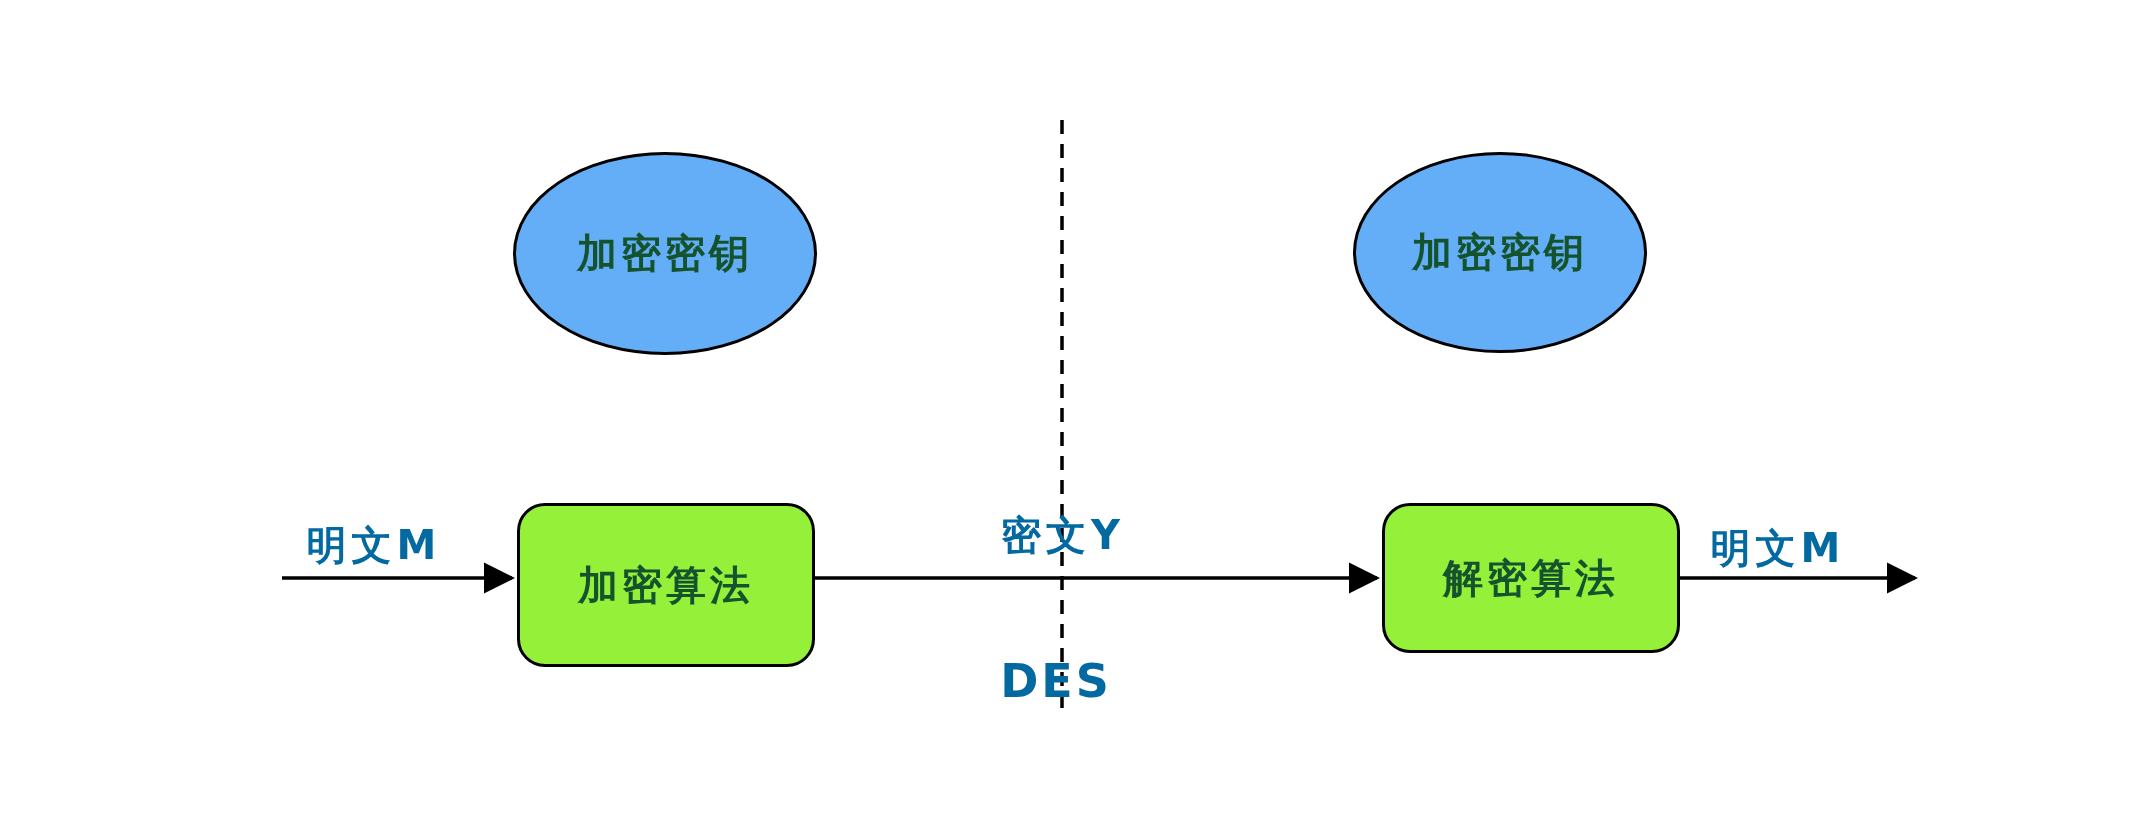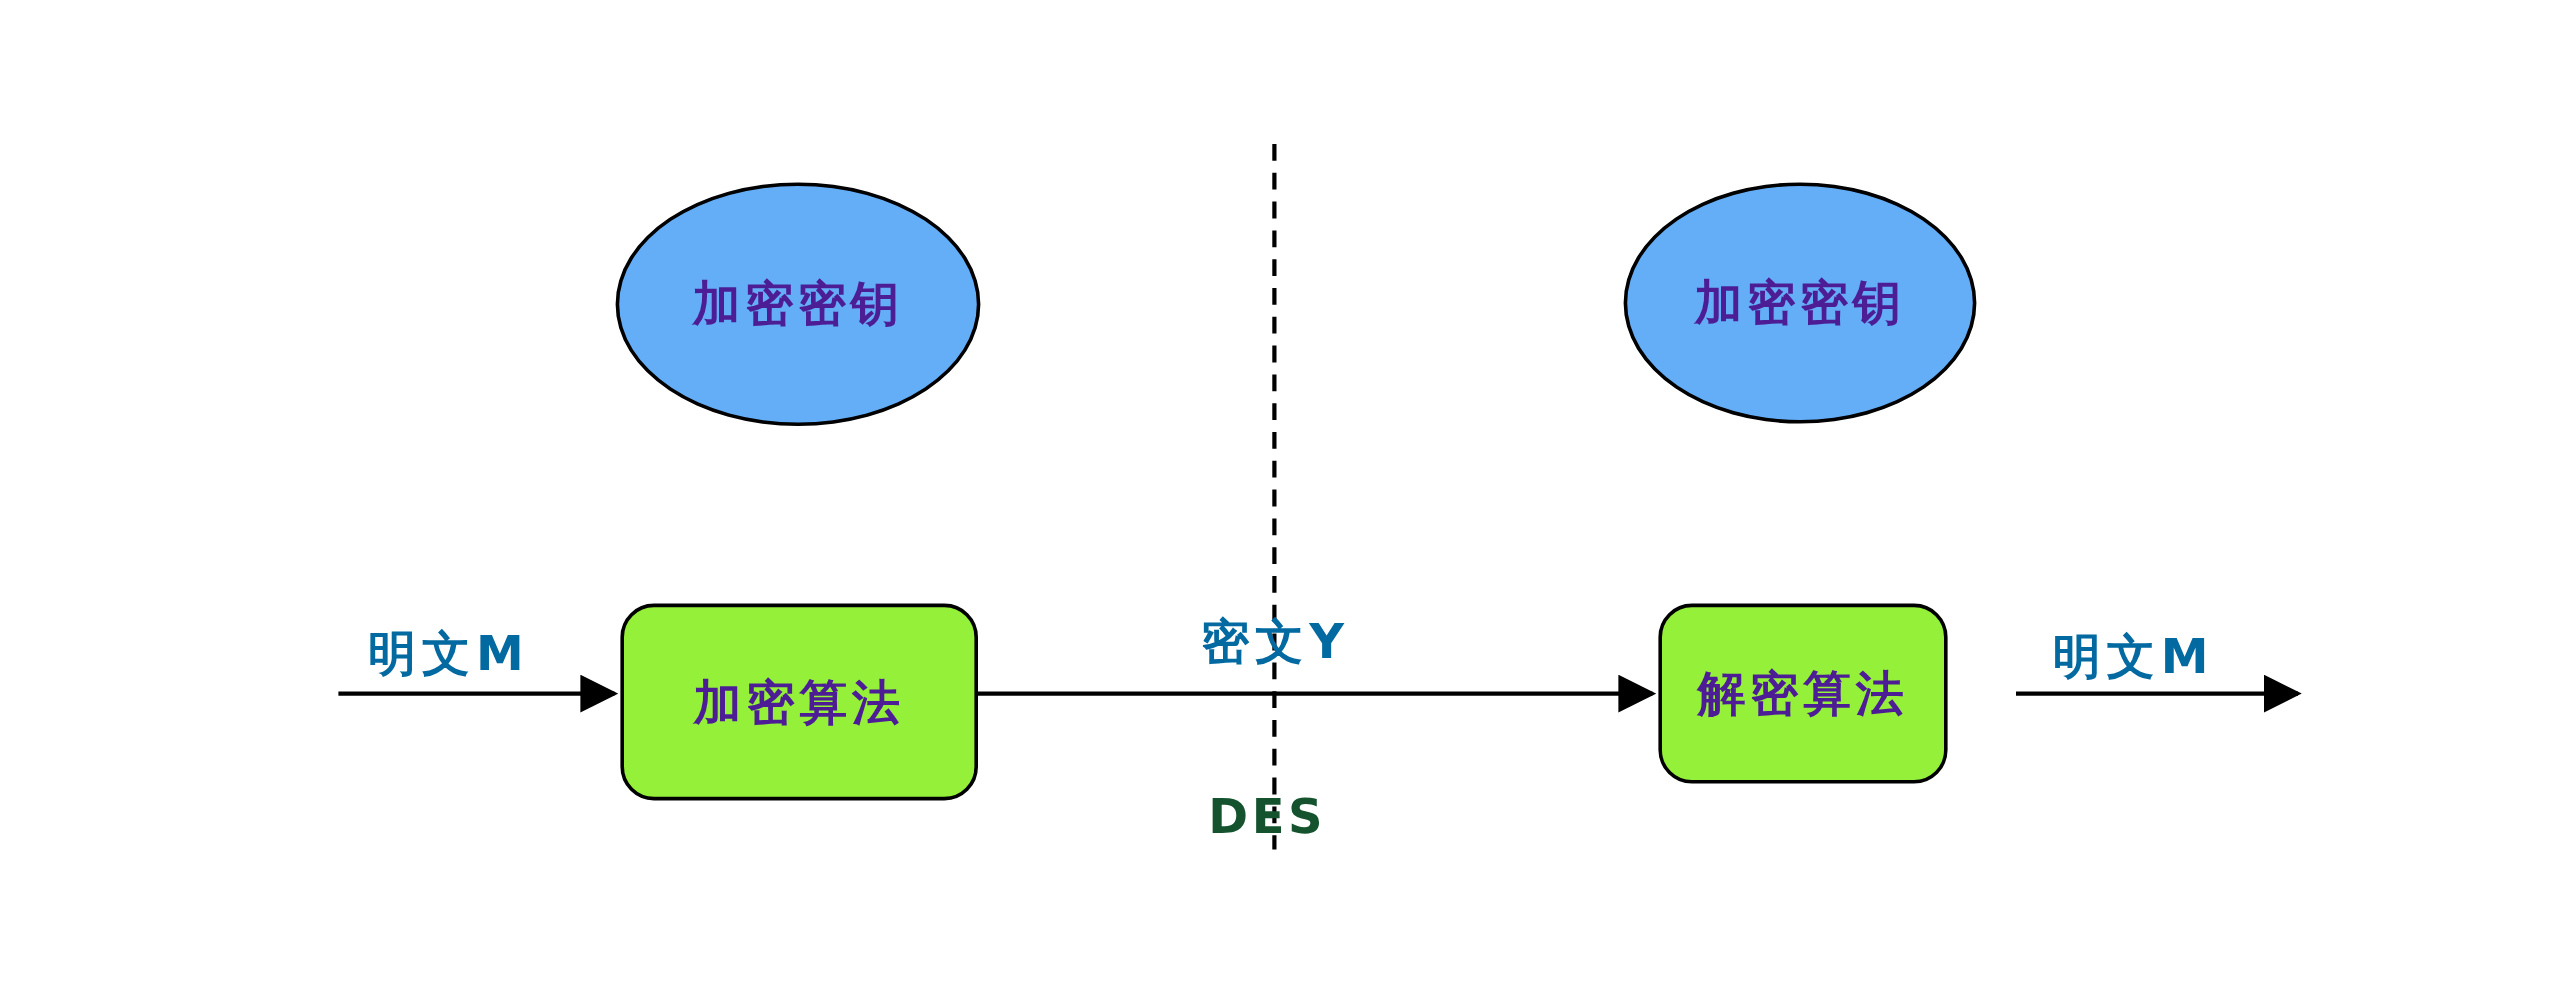--- a/index.html
+++ b/index.html
@@ -22,57 +22,57 @@
     width: 2146px;
     height: 827px;
   }
   .node {
     position: absolute;
     display: flex;
     align-items: center;
     justify-content: center;
     box-sizing: border-box;
     border: 3.5px solid #000;
-    color: #4c1d95;
+    color: #14532d;
     font-weight: bold;
     font-size: 40px;
     letter-spacing: 4px;
     white-space: nowrap;
   }
   .ellipse {
     border-radius: 50%;
   }
   .rounded-box {
     border-radius: 28px;
   }
   .ellipse-encrypt-key { left: 513px; top: 152px; width: 304px; height: 203px; }
   .ellipse-decrypt-key { left: 1353px; top: 152px; width: 294px; height: 201px; }
   .box-encrypt-algo   { left: 517px; top: 503px; width: 298px; height: 164px; }
-  .box-decrypt-algo   { left: 1382px; top: 503px; width: 241px; height: 150px; }
+  .box-decrypt-algo   { left: 1382px; top: 503px; width: 298px; height: 150px; }
   .edge-label {
     position: absolute;
     transform: translateX(-50%);
     color: #0369a1;
     font-weight: bold;
     font-size: 40px;
     line-height: 42px;
     letter-spacing: 5px;
     white-space: nowrap;
   }
   .label-plaintext-in  { left: 374px;  top: 524px; }
   .label-ciphertext    { left: 1063px; top: 514px; }
   .label-plaintext-out { left: 1778px; top: 527px; }
   .label-des {
     position: absolute;
     left: 1056px;
     top: 656px;
     transform: translateX(-50%);
-    color: #14532d;
+    color: #0369a1;
     font-weight: bold;
-    font-size: 40px;
+    font-size: 46px;
     line-height: 50px;
     letter-spacing: 3px;
     white-space: nowrap;
   }
 </style>
 </head>
 <body>
 
 <div class="canvas">
 

